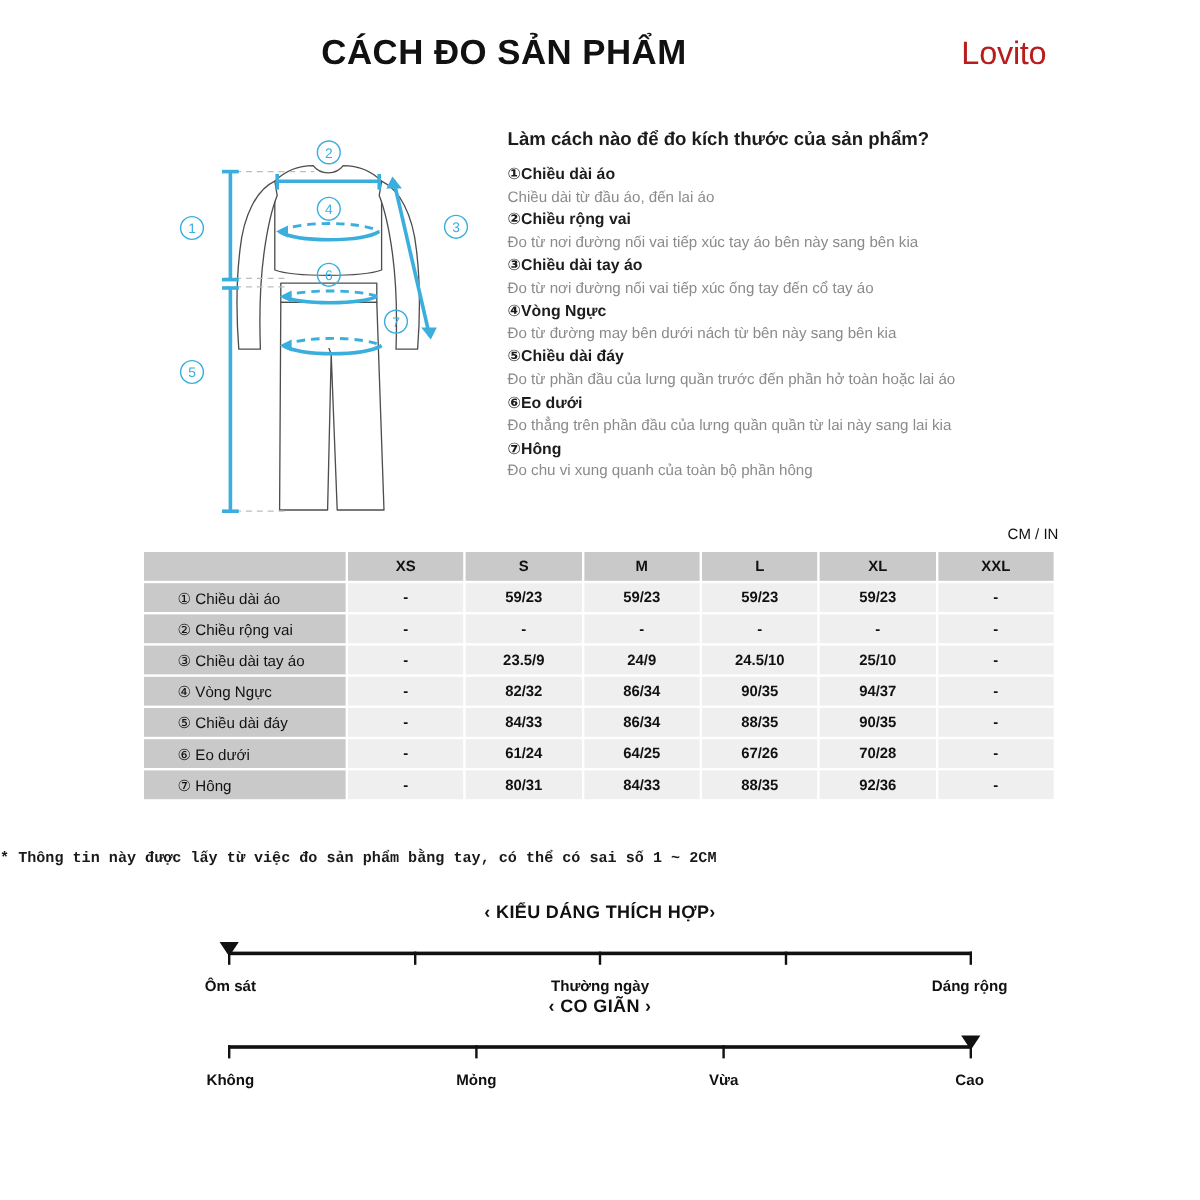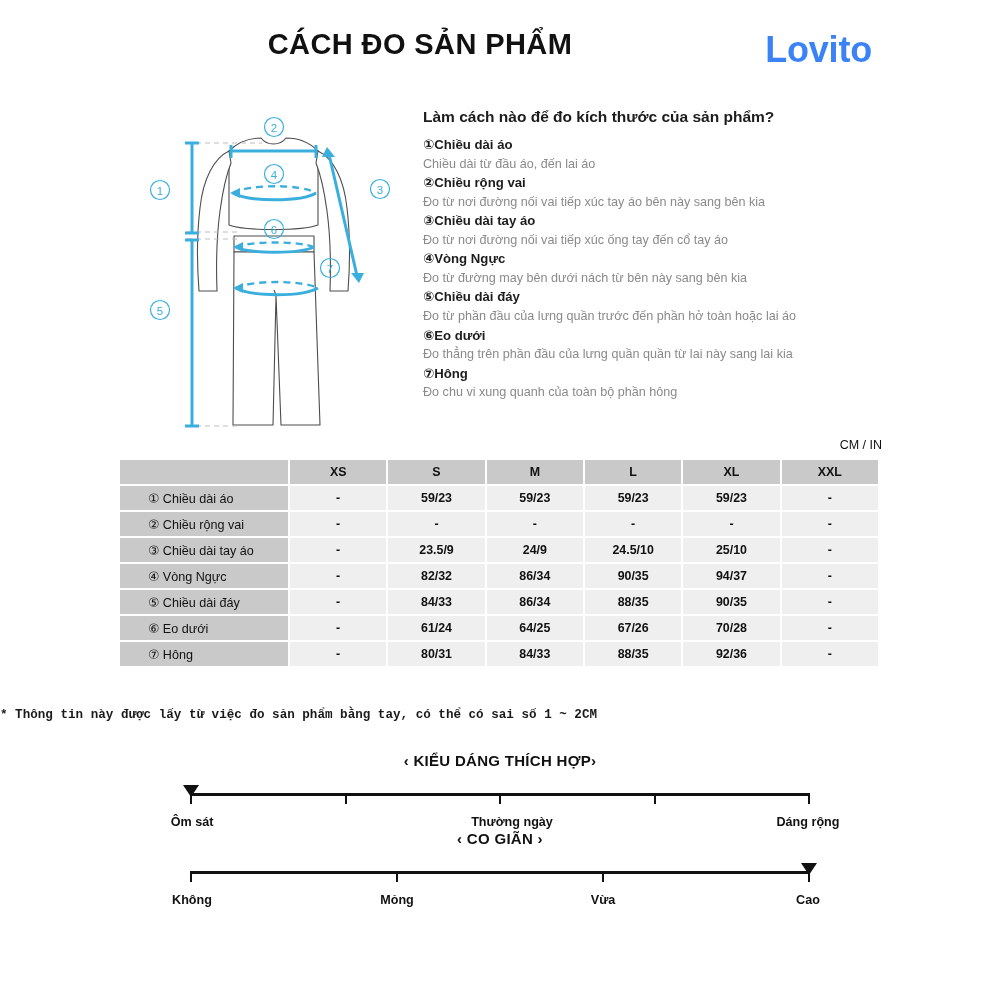--- a/index.html
+++ b/index.html
@@ -16,22 +16,22 @@
   
   .header { position: absolute; left: 0; top: 28px; width: 1000px; height: 50px; }
   .title {
     position: absolute; left: 0; top: 0; width: 840px;
     text-align: center;
     font-size: 29px; font-weight: bold; letter-spacing: 0.4px;
     color: #111;
   }
   .brand {
     position: absolute; right: 128px; top: 1px;
-    font-size: 36px; font-weight: bold; letter-spacing: -0.2px;
-    color: #3b82f6;
+    font-size: 27px; font-weight: normal; letter-spacing: -0.2px;
+    color: #b91c1c;
   }
 
   
   .diagram { position: absolute; left: 130px; top: 105px; width: 280px; height: 340px; }
   .diagram svg { display: block; }
 
   
   .instructions { position: absolute; left: 423px; top: 108px; width: 470px; }
   .instr-title { font-size: 15.5px; font-weight: bold; color: #1c1c1c; margin-bottom: 10px; }
   .instr-item { font-size: 13.2px; font-weight: bold; color: #1c1c1c; line-height: 1.42; }
@@ -315,21 +315,21 @@
     <div class="axis-line"></div>
     <div class="tick" style="left:0px;"></div>
     <div class="tick" style="left:155px;"></div>
     <div class="tick" style="left:309px;"></div>
     <div class="tick" style="left:464px;"></div>
     <div class="tick" style="left:618px;"></div>
     <div class="marker" style="left:-7px;"></div>
   </div>
   <div class="scale-labels">
     <span style="left:2px;">Ôm sát</span>
-    <span style="left:310px;margin-left:12px;">Thường ngày</span>
+    <span style="left:310px;">Thường ngày</span>
     <span style="left:618px;">Dáng rộng</span>
   </div>
 </div>
 
 <div class="scale-block" style="top:830px;">
   <div class="scale-title">‹ CO GIÃN ›</div>
   <div class="scale-axis">
     <div class="axis-line"></div>
     <div class="tick" style="left:0px;"></div>
     <div class="tick" style="left:206px;"></div>

